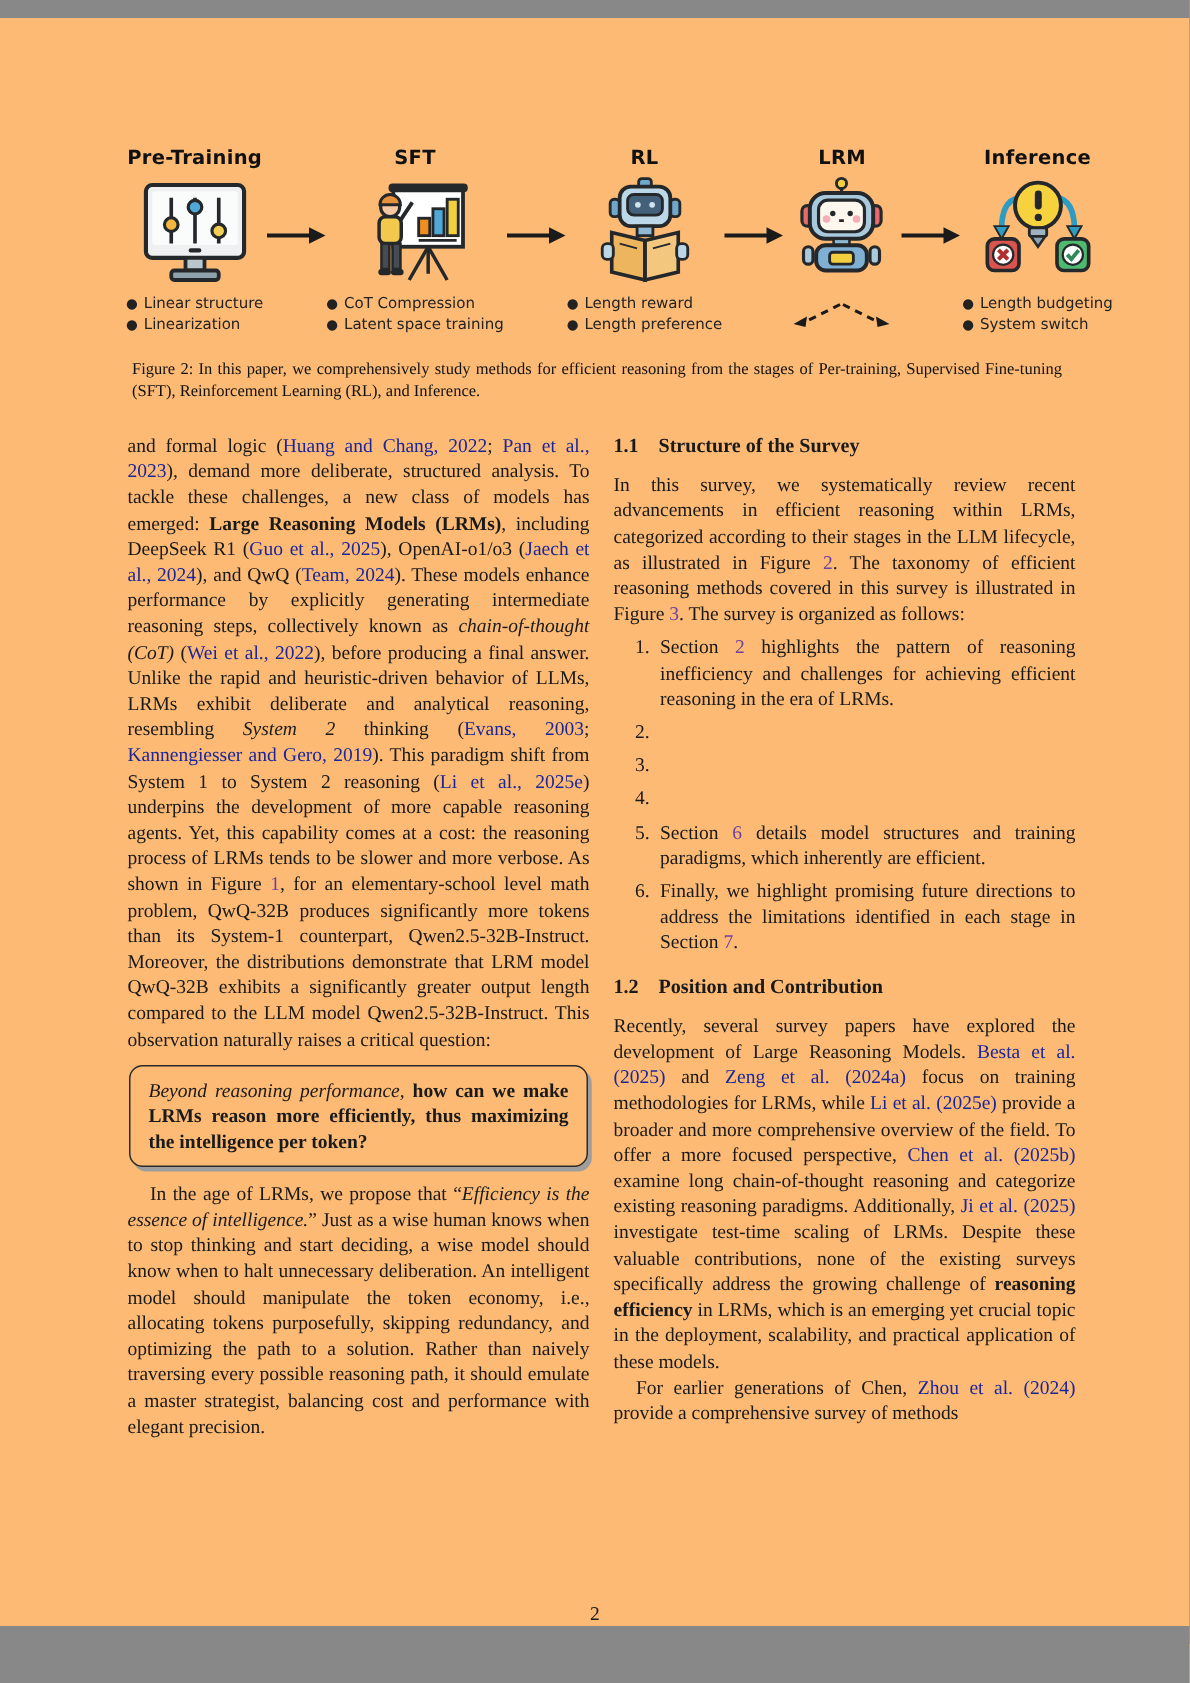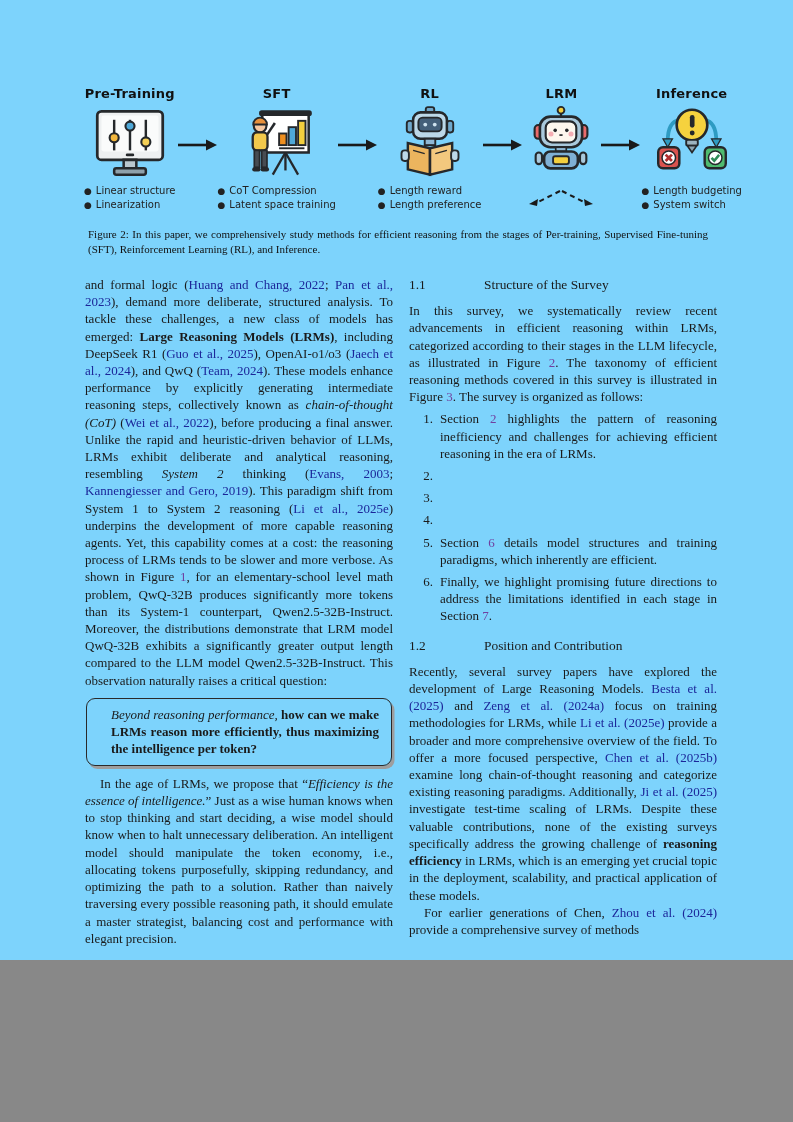--- a/index.html
+++ b/index.html
@@ -1,42 +1,42 @@
 <!DOCTYPE html>
 <html><head>
 <meta charset="utf-8">
 <style>
   html,body{margin:0;padding:0;background:#888;}
   .page{
-    position:relative;width:793px;height:960px;background:#7dd3fc;margin:0 auto;
+    position:relative;width:793px;height:1072px;background:#fdba74;margin:12px auto;
     font-family:"Liberation Serif", serif;color:#1a1a1a;overflow:hidden;
   }
   
   .fig{position:absolute;top:86px;left:84px;width:628px;display:flex;justify-content:space-between;align-items:flex-start;}
   .stage{display:flex;flex-direction:column;align-items:center;flex:0 0 auto;}
   .stage-label{font-family:"DejaVu Sans", sans-serif;font-weight:bold;font-size:13px;letter-spacing:.2px;color:#111;}
   .stage-icon{margin-top:3px;height:78px;display:flex;align-items:center;justify-content:center;}
   .stage-bullets{margin-top:2px;font-family:"DejaVu Sans", sans-serif;font-size:10px;font-weight:500;color:#222;line-height:1.35;white-space:nowrap;}
   .stage-bullets .bl{display:flex;gap:4px;align-items:flex-start;}
   .stage-bullets .dot{font-size:9px;line-height:1.6;}
   .flow-arrow{flex:0 0 auto;margin-top:52px;}
   .splay{margin-top:6px;}
   
   .caption{position:absolute;top:227px;left:88px;width:620px;font-size:11px;line-height:1.32;text-align:justify;color:#111;}
   
   .cols{position:absolute;top:276px;left:85px;width:632px;display:flex;gap:16px;}
   .col{width:308px;font-size:13px;line-height:17.2px;text-align:justify;}
   .col p{margin:0;}
   .col p.indent{text-indent:15px;}
-  .sechead{font-size:13.4px;font-weight:normal;margin:0 0 9px 0;display:flex;gap:45px;}
+  .sechead{font-size:13.4px;font-weight:bold;margin:0 0 9px 0;display:flex;}
   .sechead .snum{width:30px;flex:0 0 auto;}
   .sechead.later{margin-top:12px;}
   .qbox{
     margin:9px 1px 9px 1px;border:1.4px solid #2a2a2a;border-radius:9px;
-    padding:7px 12px 8px 24px;box-shadow:2.5px 3px 0 #9e9e9e;
+    padding:7px 12px 8px 12px;box-shadow:2.5px 3px 0 #9e9e9e;
     line-height:17px;
   }
   .olist{margin:5px 0 3px 0;}
   .li{display:flex;margin-bottom:5px;}
   .li .num{flex:0 0 24px;text-align:right;padding-right:7px;}
   .li .litext{flex:1;text-align:justify;}
   
   .i{font-style:italic;}
   .b{font-weight:bold;}
   .bi{font-weight:bold;}

